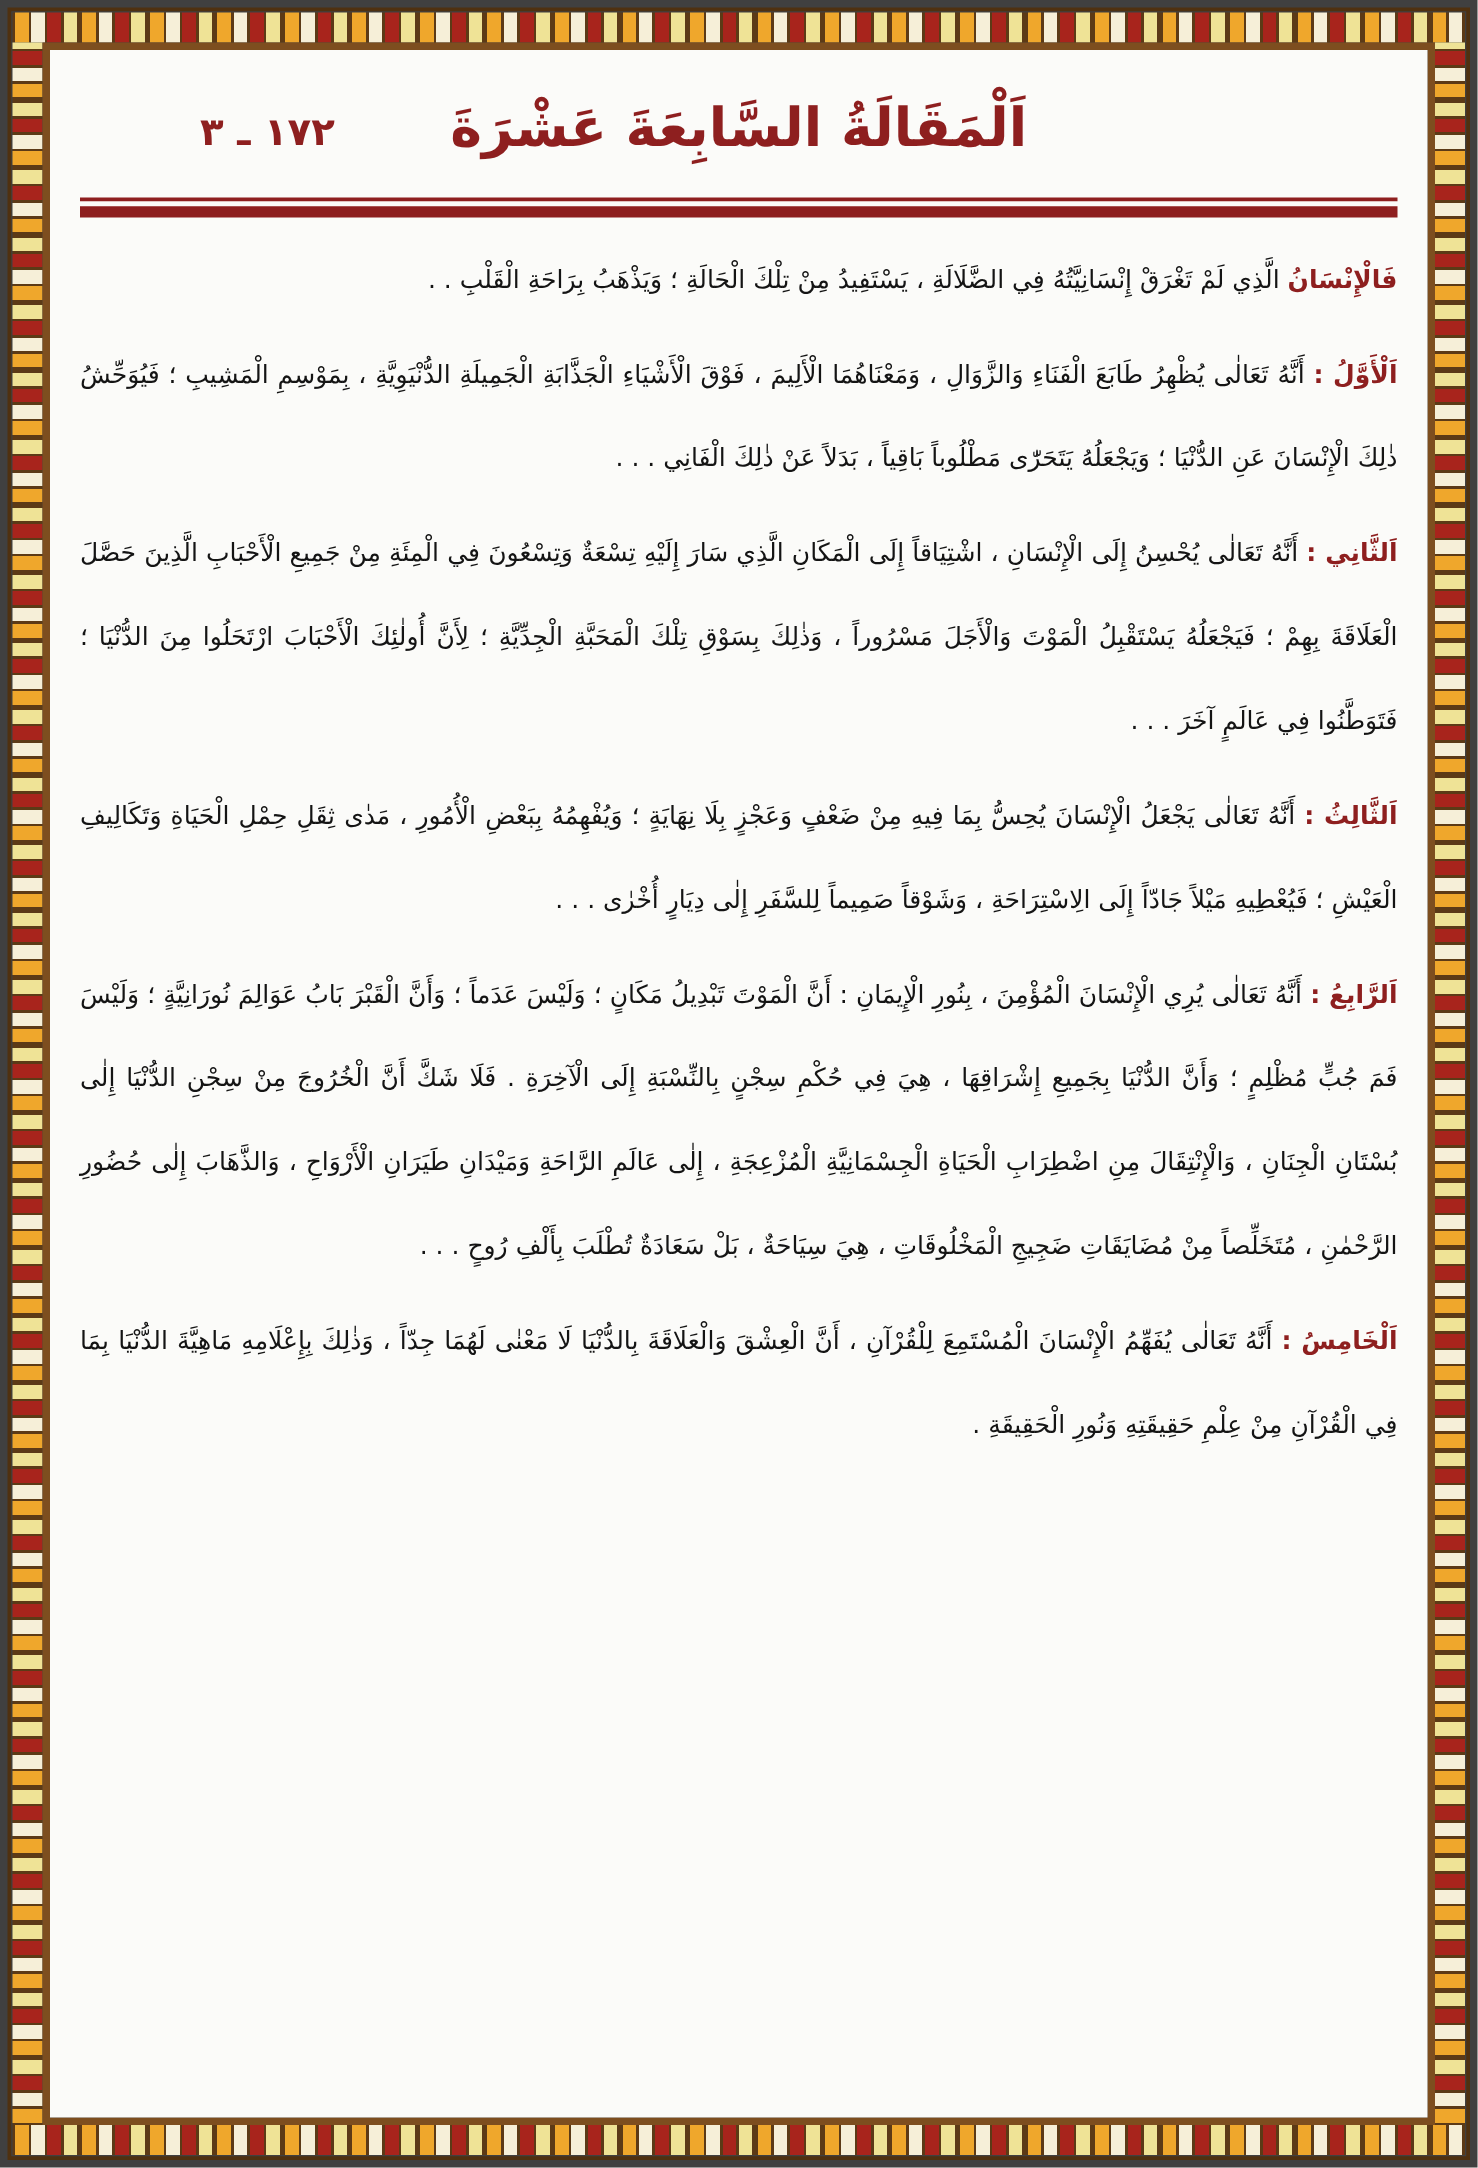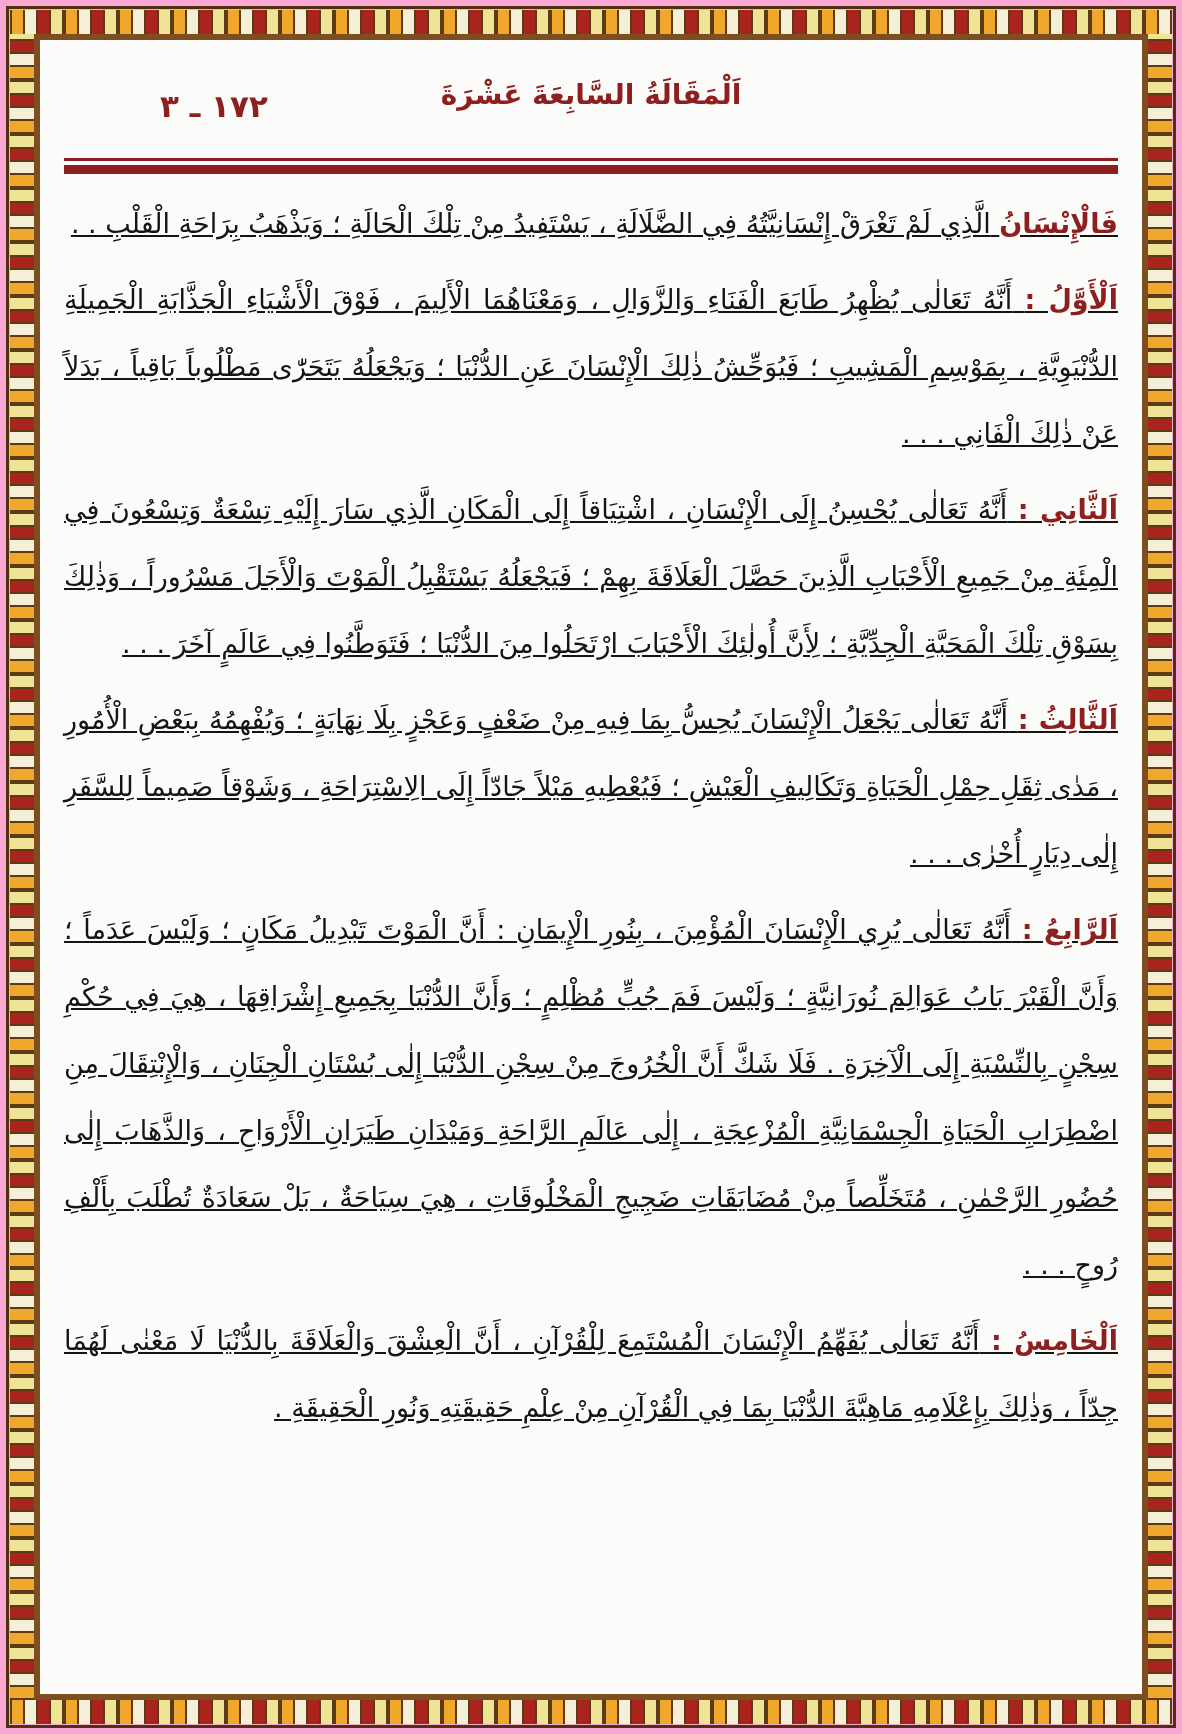--- a/index.html
+++ b/index.html
@@ -3,21 +3,21 @@
 <meta charset="utf-8">
 <style>
   html, body { margin: 0; padding: 0; }
   body {
     width: 1182px; height: 1734px;
     background: #f6f6f4;
     font-family: "DejaVu Sans", sans-serif;
     overflow: hidden;
     position: relative;
   }
-  .page { position: absolute; inset: 0; background: #f9a8d4; }
+  .page { position: absolute; inset: 0; background: #404040; }
 
   
   .edge-line { position: absolute; inset: 6px; border: 3px solid #4f3110; }
   .chain { position: absolute; background-color: #e9d98a; }
   .chain-h {
     background: repeating-linear-gradient(90deg,
       #5c3a16 0 2px, #efa72c 2px 13px,
       #5c3a16 13px 15px, #f6efd8 15px 26px,
       #5c3a16 26px 28px, #a8241c 28px 39px,
       #5c3a16 39px 41px, #efe396 41px 52px,
@@ -47,34 +47,33 @@
   .header { position: relative; height: 86px; }
   .page-number {
     position: absolute; left: 96px; top: 22px;
     direction: rtl; unicode-bidi: plaintext;
     font-size: 31px; font-weight: bold; color: #8e1f1f;
     letter-spacing: 2px;
   }
   .page-title {
     position: absolute; left: 0; right: 0; top: 12px;
     text-align: center;
-    font-size: 28px; font-weight: bold; color: #8e1f1f;
+    font-size: 43px; font-weight: bold; color: #8e1f1f;
   }
   .header-rule { margin-top: 6px; }
   .rule-thin  { height: 3px; background: #8e1f1f; margin-bottom: 4px; }
   .rule-thick { height: 9px; background: #8e1f1f; }
 
   .body-text { margin-top: 16px; direction: rtl; }
   .para {
     margin: 0 0 9px 0;
-    font-size: 27px;
+    font-size: 20px;
     line-height: 67px;
     color: #141414;
     text-align: justify;
-    text-decoration: underline;
   }
   .para .lead { color: #8e1f1f; font-weight: bold; }
 </style>
 </head>
 <body>
 
 <div class="page">
 
   <div class="edge-line"></div>
   <div class="chain chain-h chain-top"></div>

